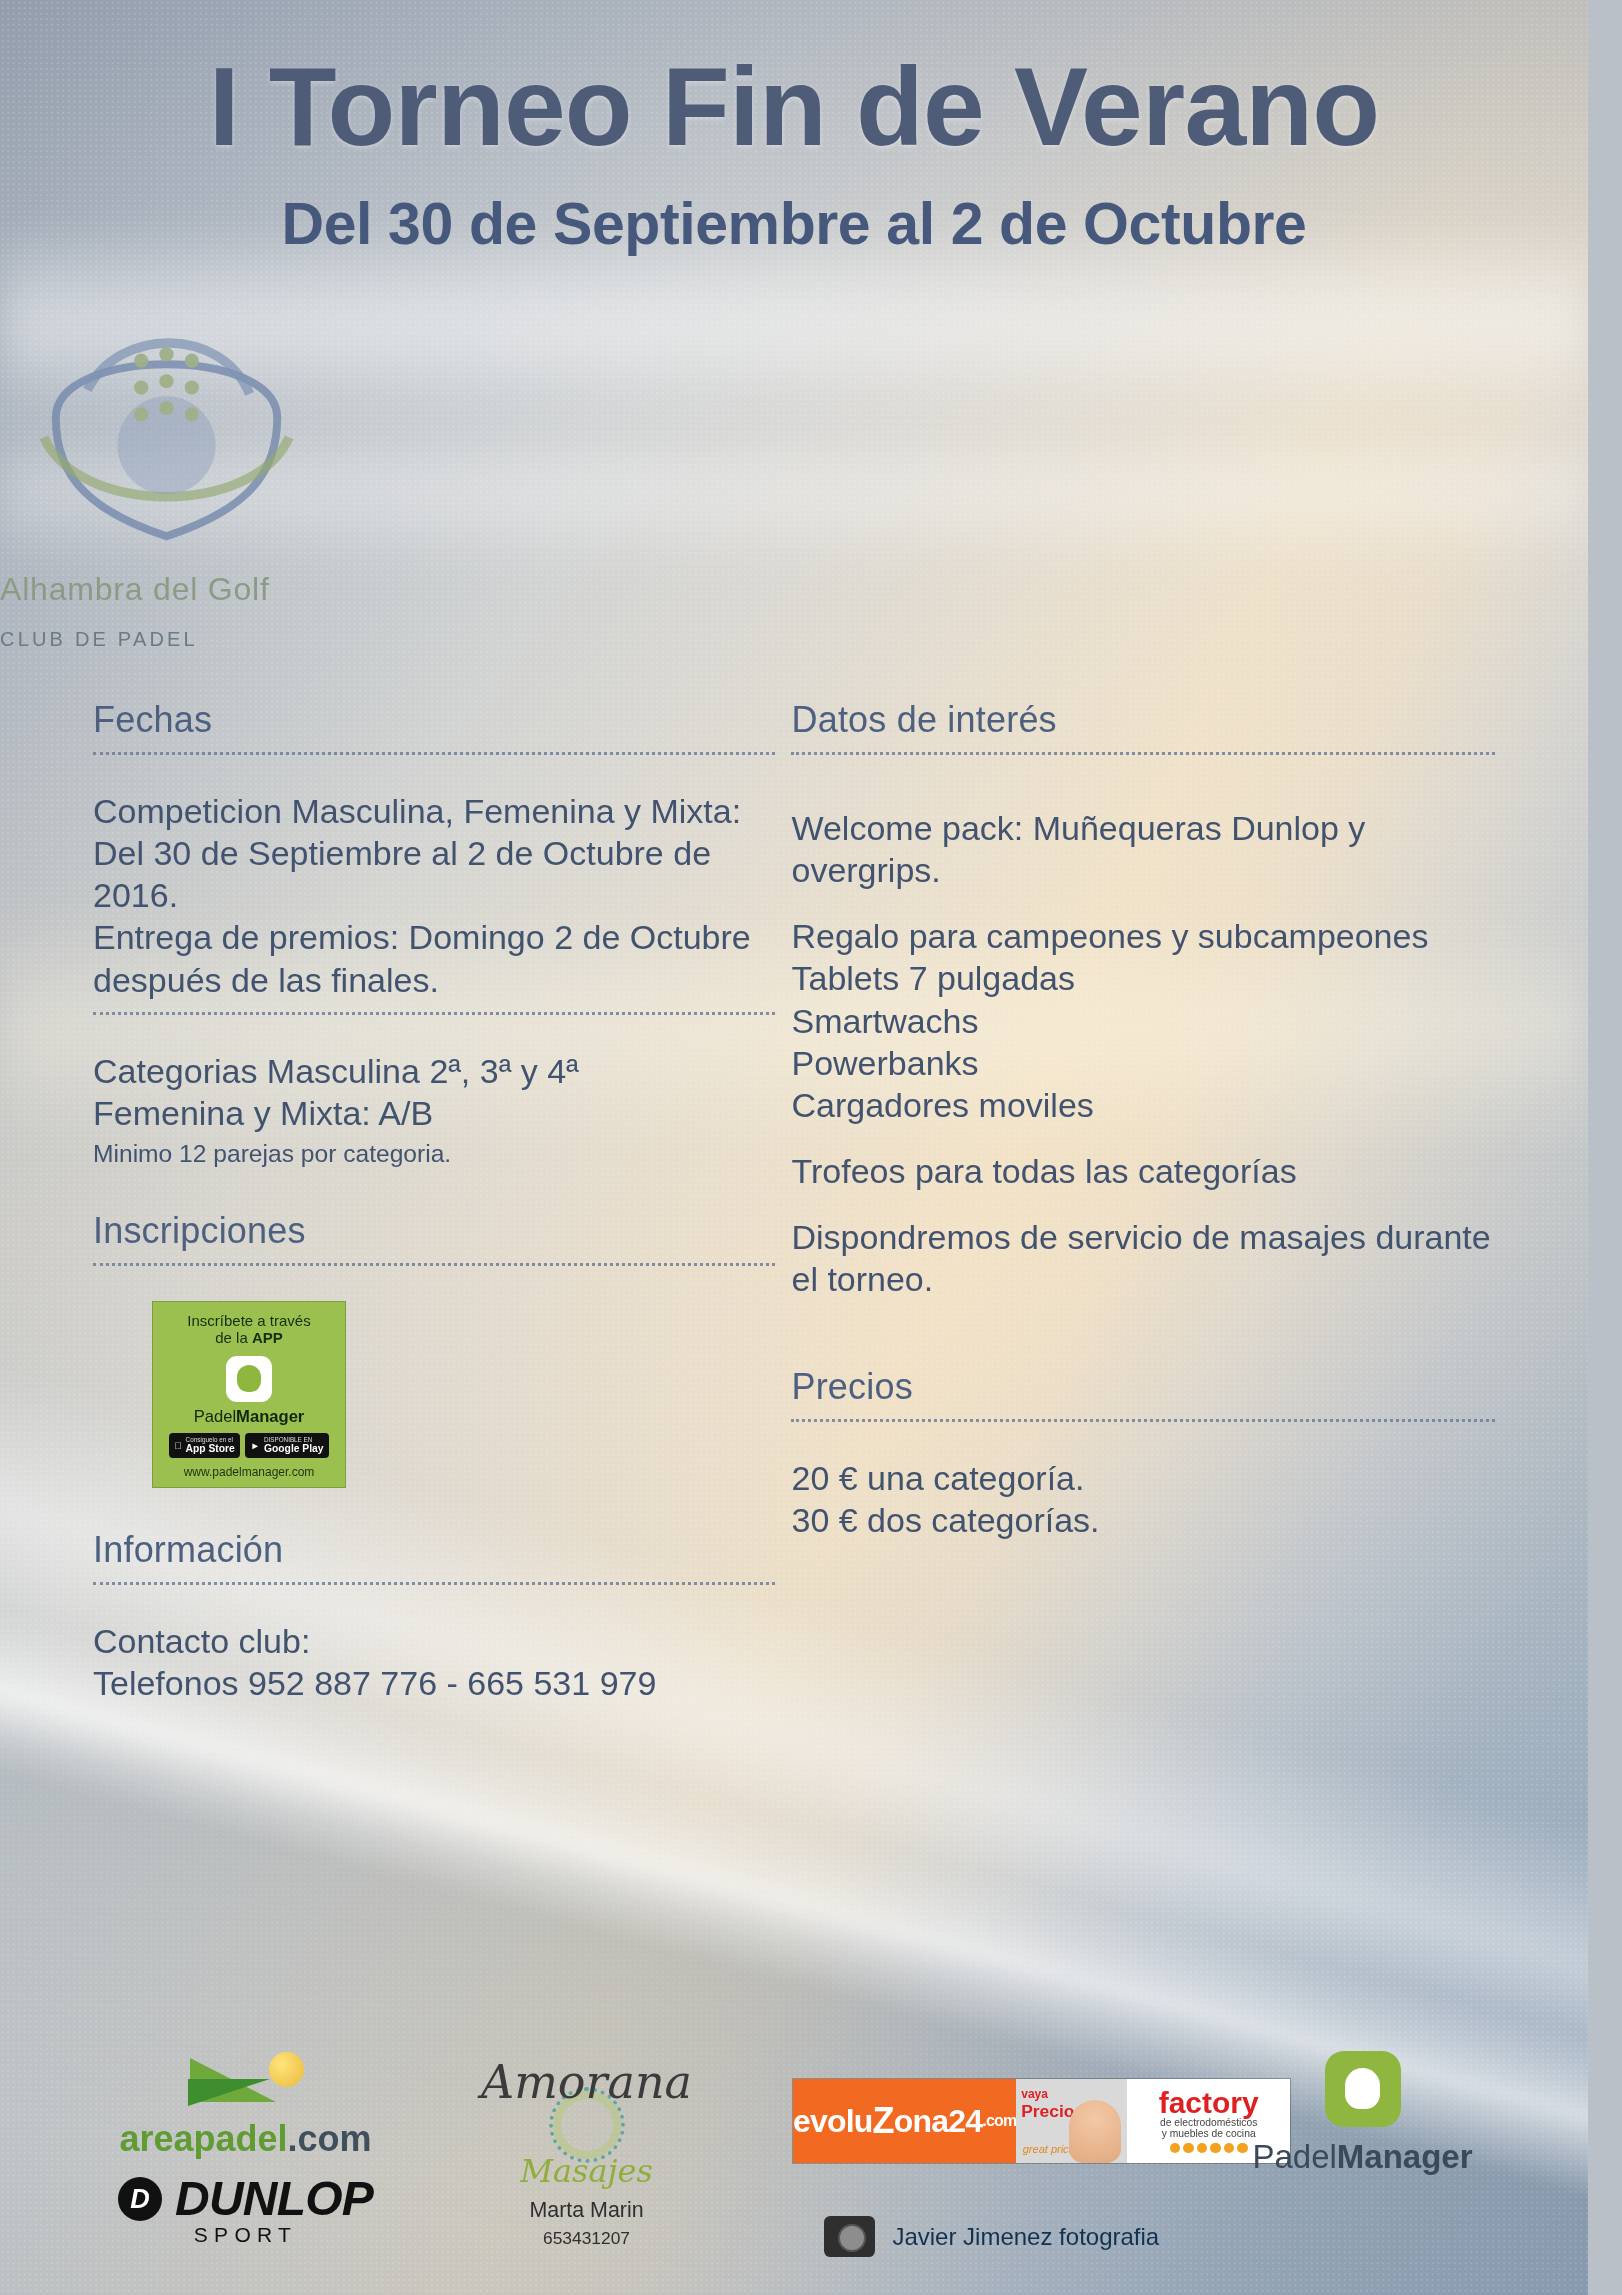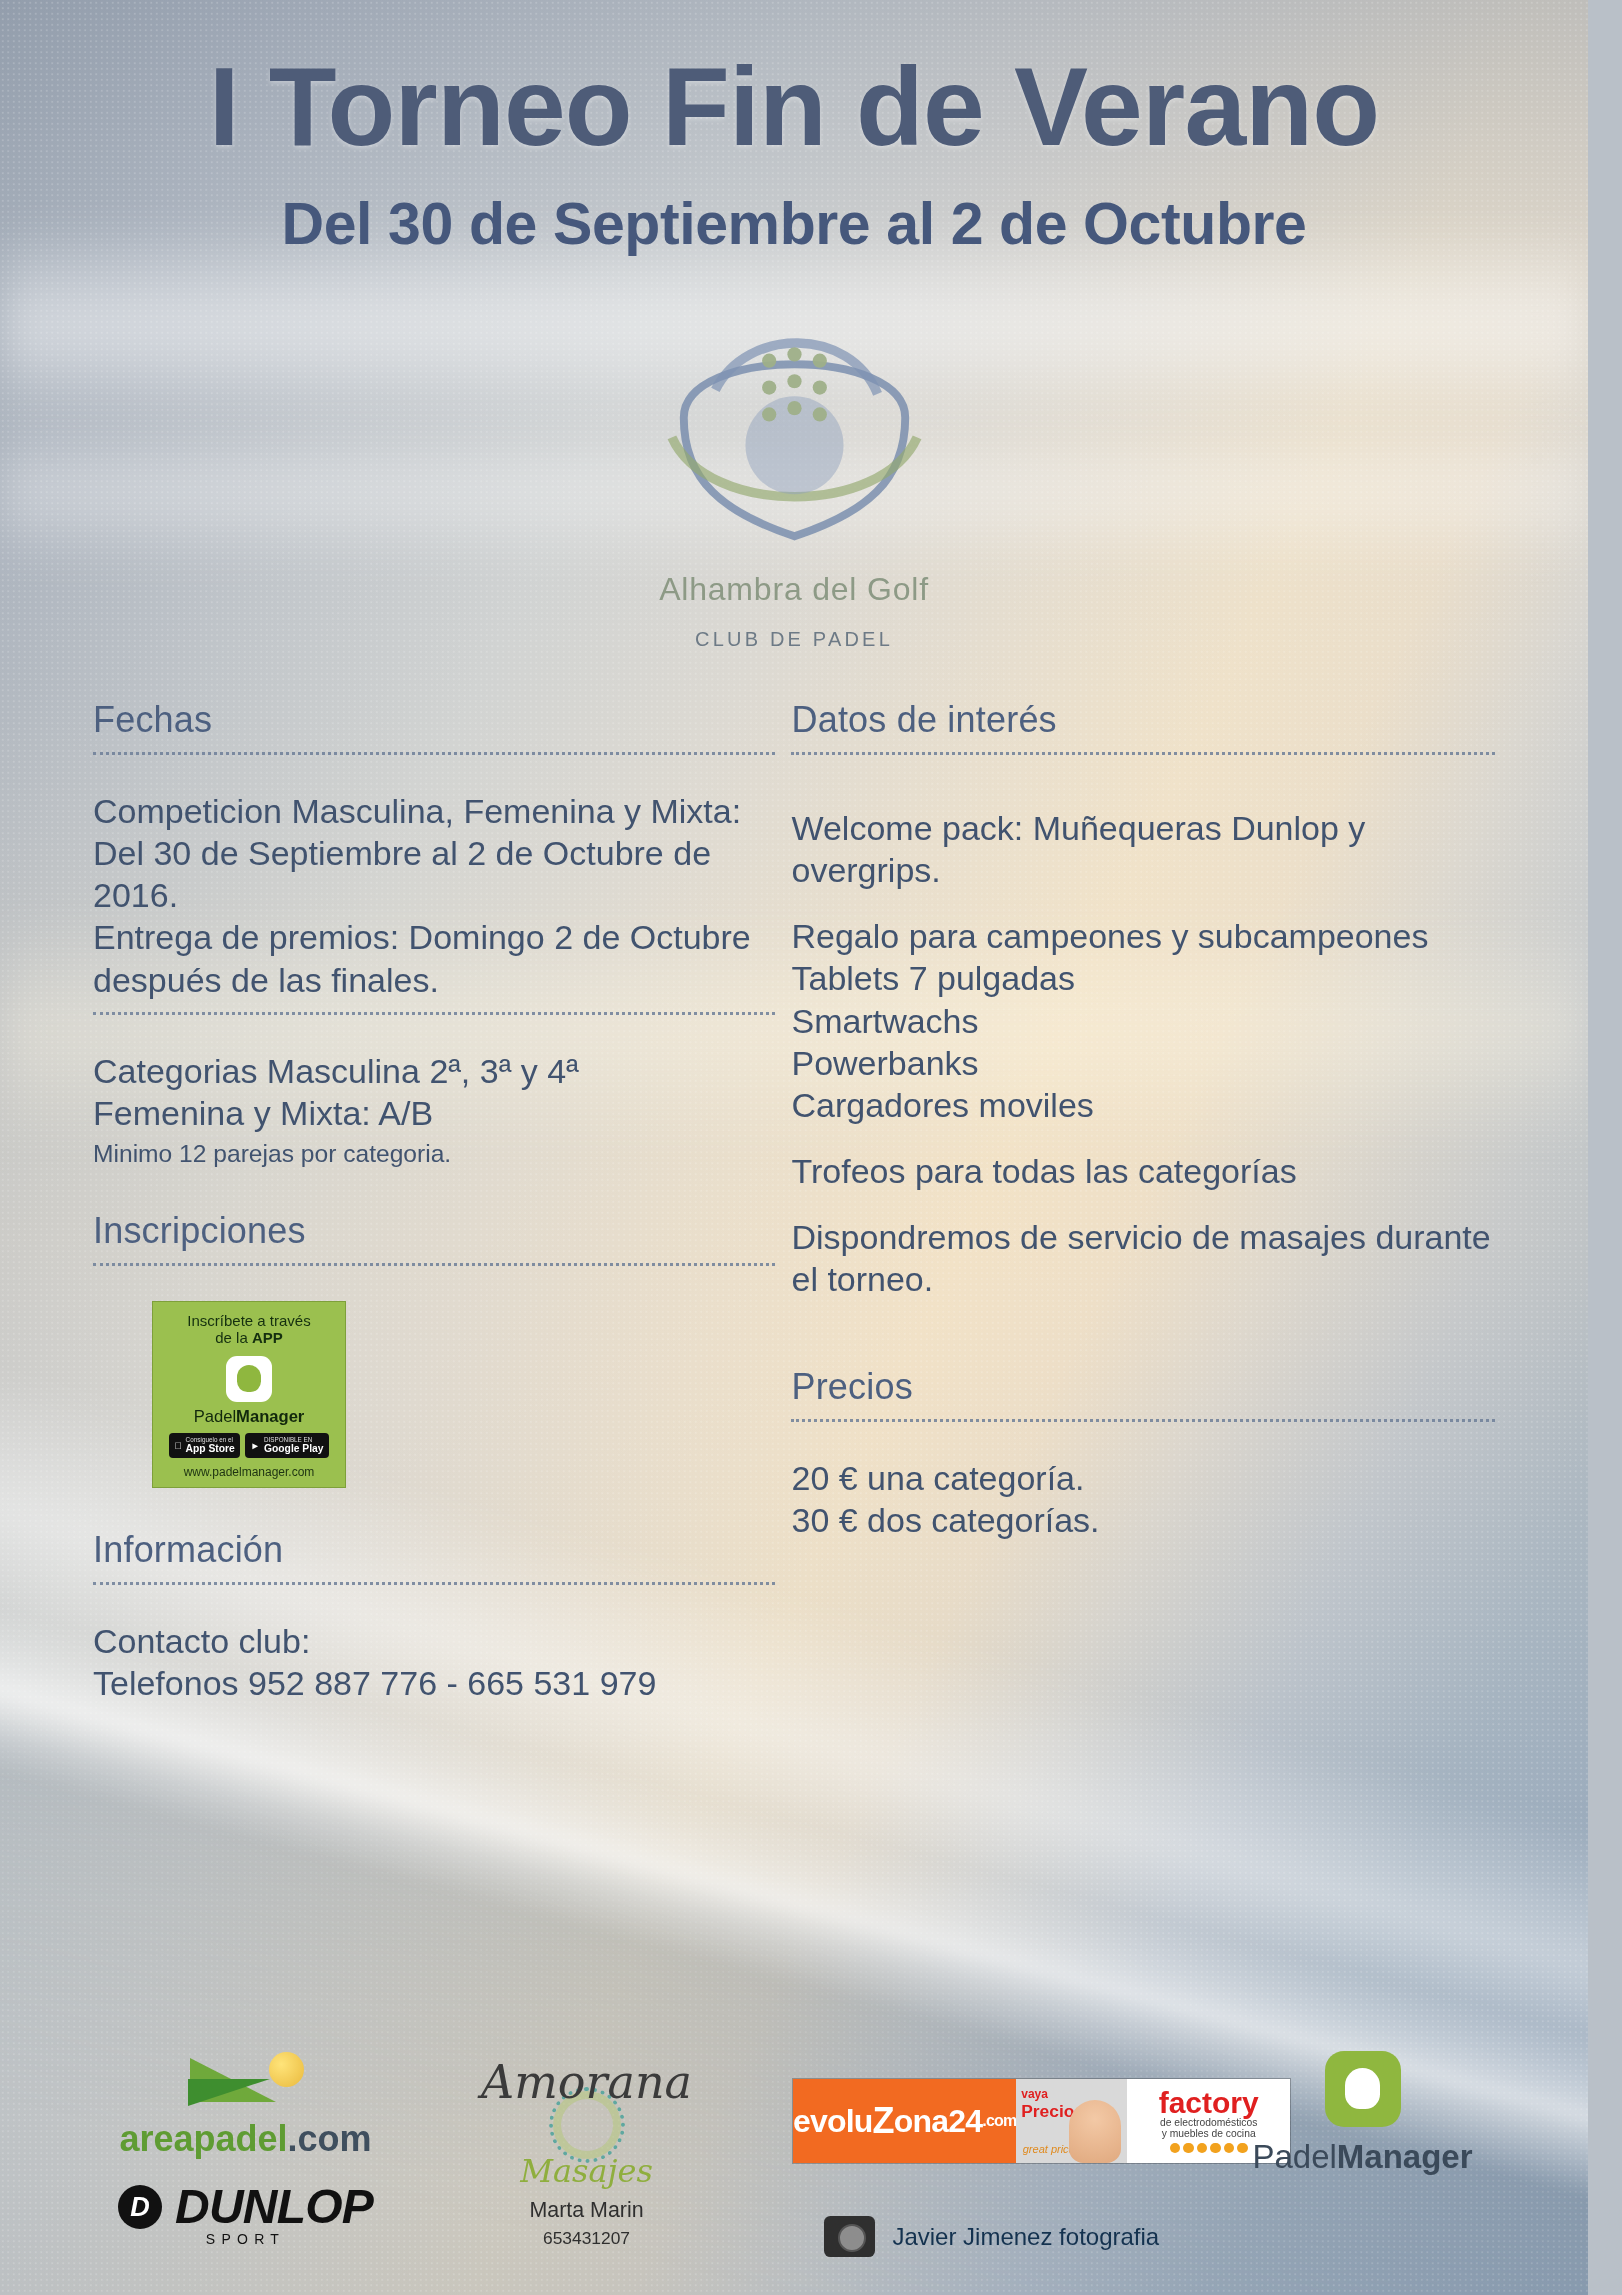--- a/index.html
+++ b/index.html
@@ -99,21 +99,20 @@
     color: #46587c;
     font-size: 59px;
     font-weight: 700;
     margin-top: 27px;
     letter-spacing: -0.4px;
   }
 
   
   .logo-wrap {
     margin-top: 41px;
-    text-align: center;
   }
   .logo-name {
     margin-top: 8px;
     color: #8d9a86;
     font-size: 32px;
     letter-spacing: 0.8px;
   }
   .logo-sub {
     margin-top: 20px;
     color: #6d7a86;
@@ -238,21 +237,21 @@
     width: 44px; height: 44px;
     line-height: 44px; font-size: 27px; font-weight: 700;
     font-style: italic;
     vertical-align: middle;
   }
   .dunlop .name {
     display: inline-block; vertical-align: middle;
     font-size: 48px; font-weight: 700; letter-spacing: -0.8px;
     color: #111; font-style: italic; margin-left: 9.5px;
   }
-  .dunlop .sport { font-size: 14px; letter-spacing: 6.3px; color: #111; margin-top: -3.2px; }
+  .dunlop .sport { font-size: 21px; letter-spacing: 6.3px; color: #111; margin-top: -3.2px; }
 
   .amorana { left: 452px; bottom: 46px; width: 269px; }
   .amorana .script {
     font-family: "DejaVu Serif", serif;
     font-style: italic;
     font-size: 46px;
     color: #3b3b3b;
   }
   .amorana .mandala {
     width: 76px; height: 76px; margin: -22px auto -11px auto;

